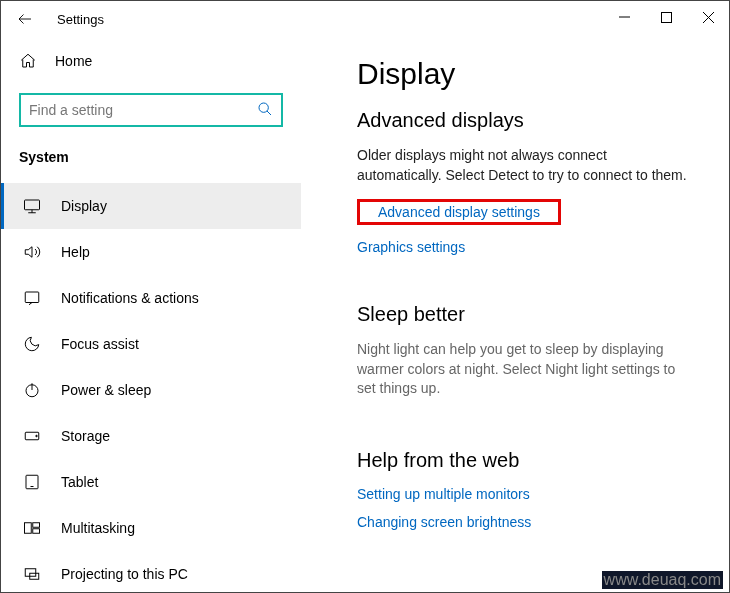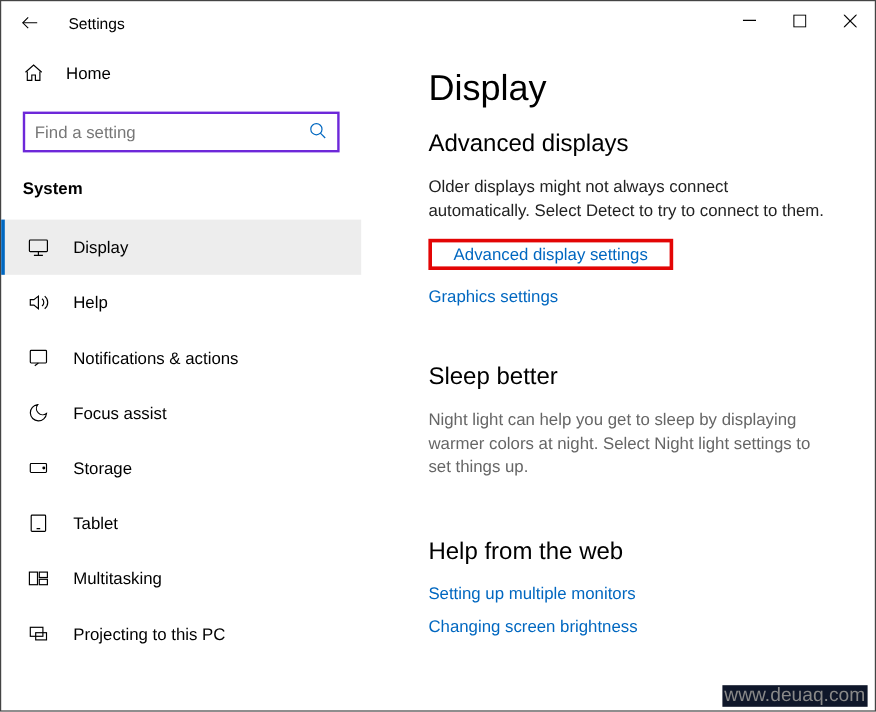--- a/index.html
+++ b/index.html
@@ -44,21 +44,21 @@
 .home-row {
   display: flex; align-items: center;
   height: 36px;
   cursor: pointer;
   font-size: 14px;
 }
 .home-row .icon { width: 24px; display:flex; align-items:center; }
 .home-row .lbl { margin-left: 12px; }
 .search-wrap {
   margin-top: 14px;
-  border: 2px solid #6d28d9;
+  border: 2px solid #14b8a6;
   height: 34px;
   display: flex; align-items: center;
   padding: 0 8px;
 }
 .search-wrap input {
   flex: 1; border: none; outline: none;
   font-size: 14px; background: transparent;
   color: #666;
 }
 .search-wrap input::placeholder { color: #777; }
@@ -213,20 +213,29 @@
           <span class="icon">
             <svg width="18" height="18" viewBox="0 0 24 24" fill="none" stroke="#000" stroke-width="1.3">
               <path d="M21 12.8A9 9 0 1111.2 3a7 7 0 009.8 9.8z"></path>
             </svg>
           </span>
           <span class="lbl">Focus assist</span>
         </div>
         <div class="nav-item">
           <span class="icon">
             <svg width="18" height="18" viewBox="0 0 24 24" fill="none" stroke="#000" stroke-width="1.3">
+              <circle cx="12" cy="13" r="8"></circle>
+              <line x1="12" y1="3" x2="12" y2="12"></line>
+            </svg>
+          </span>
+          <span class="lbl">Power &amp; sleep</span>
+        </div>
+        <div class="nav-item">
+          <span class="icon">
+            <svg width="18" height="18" viewBox="0 0 24 24" fill="none" stroke="#000" stroke-width="1.3">
               <rect x="3" y="7" width="18" height="10" rx="1"></rect>
               <circle cx="18" cy="12" r="1" fill="#000"></circle>
             </svg>
           </span>
           <span class="lbl">Storage</span>
         </div>
         <div class="nav-item">
           <span class="icon">
             <svg width="18" height="18" viewBox="0 0 24 24" fill="none" stroke="#000" stroke-width="1.3">
               <rect x="4" y="3" width="16" height="18" rx="1"></rect>

